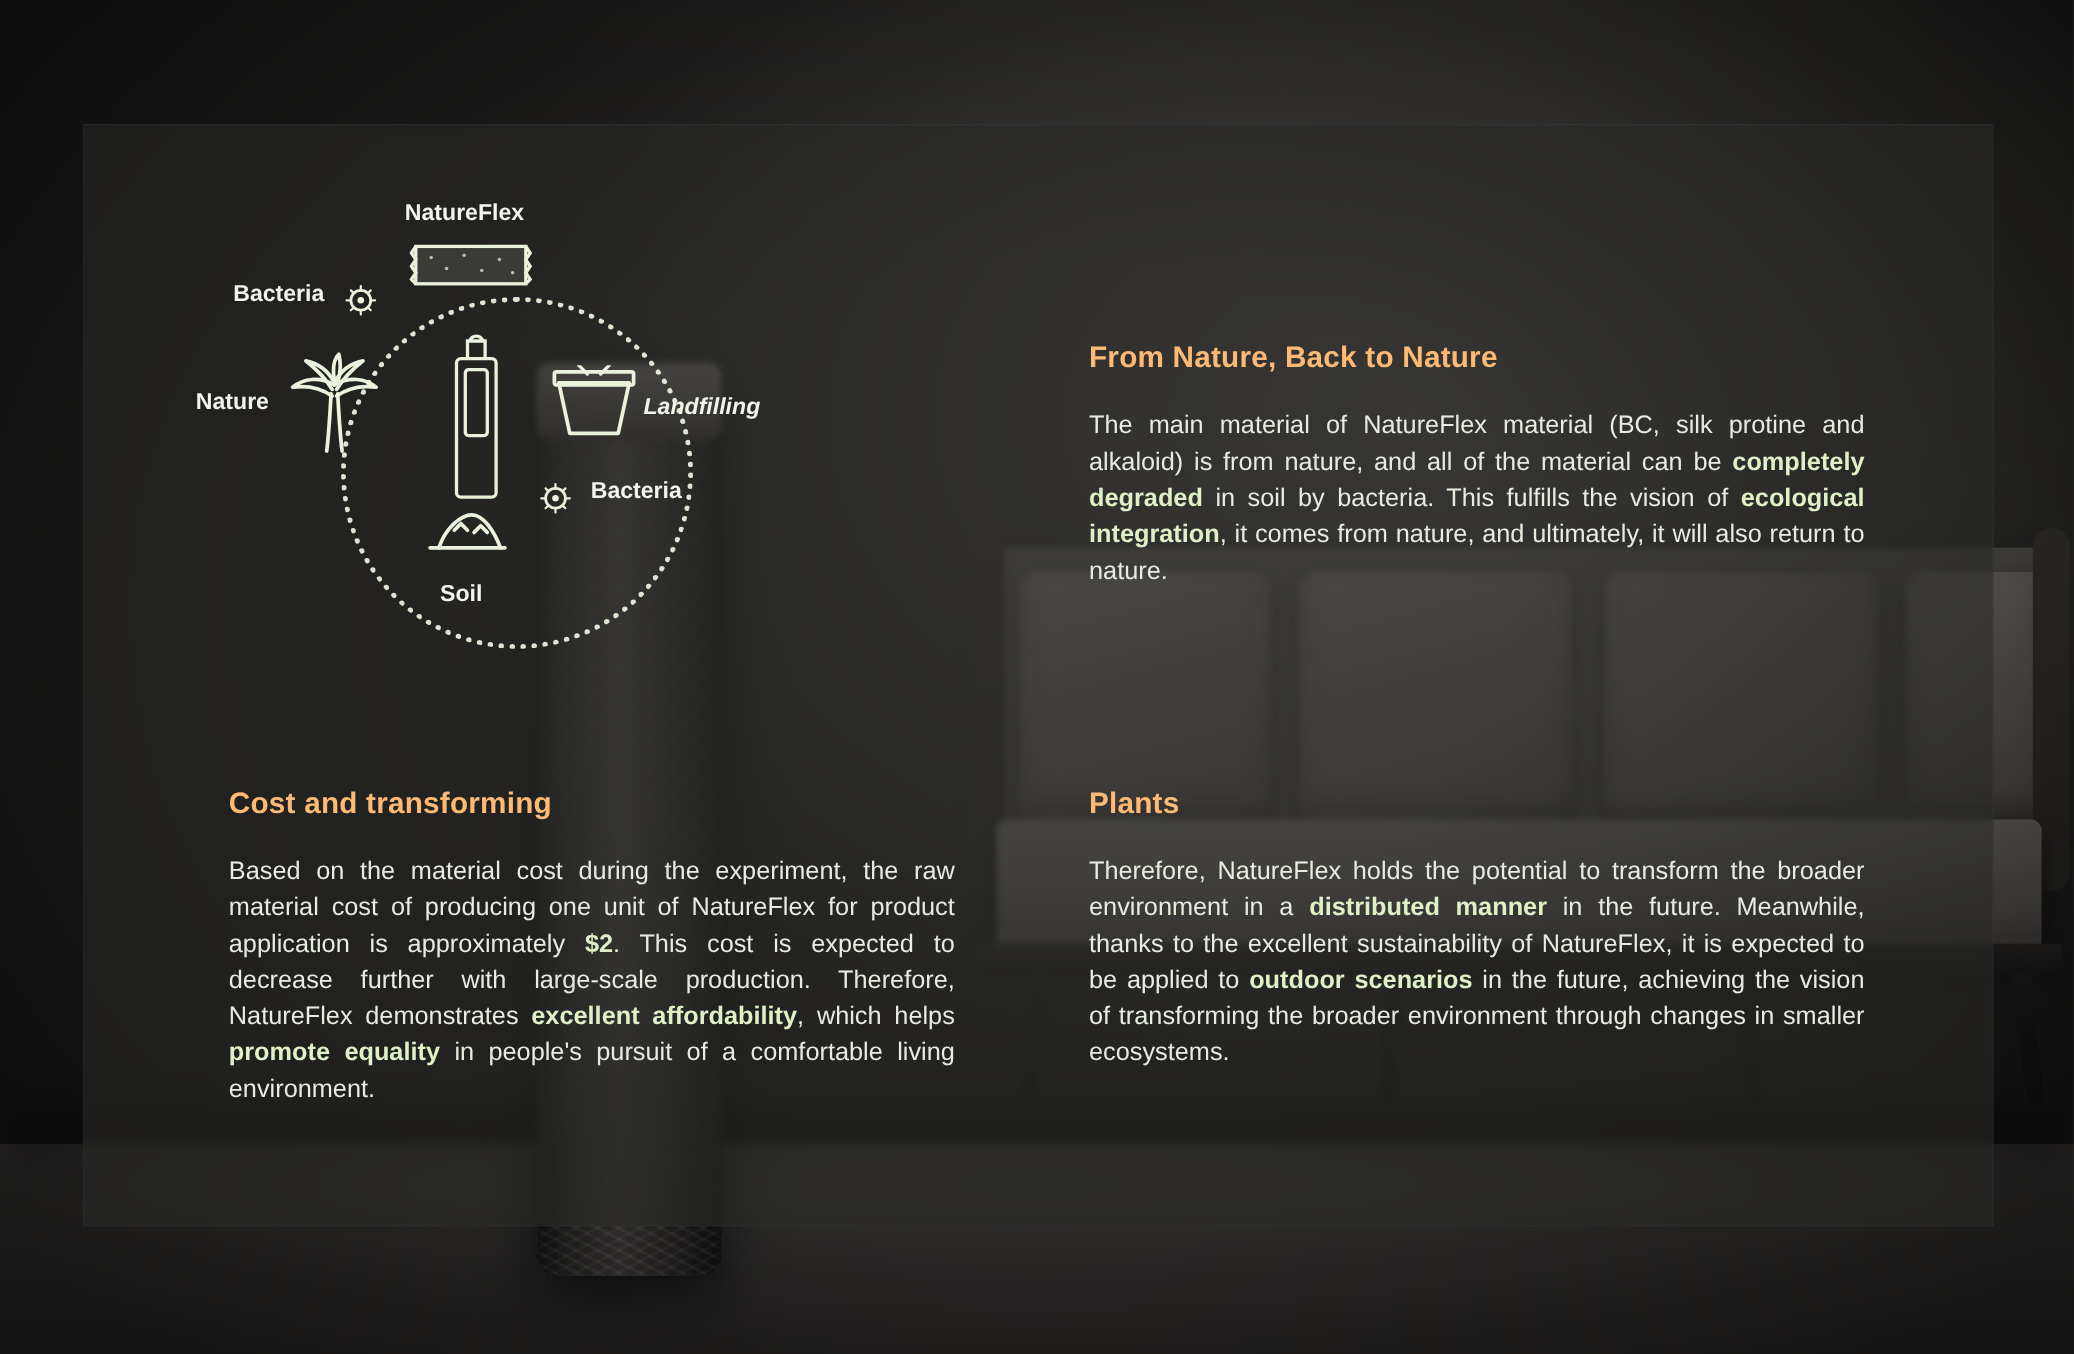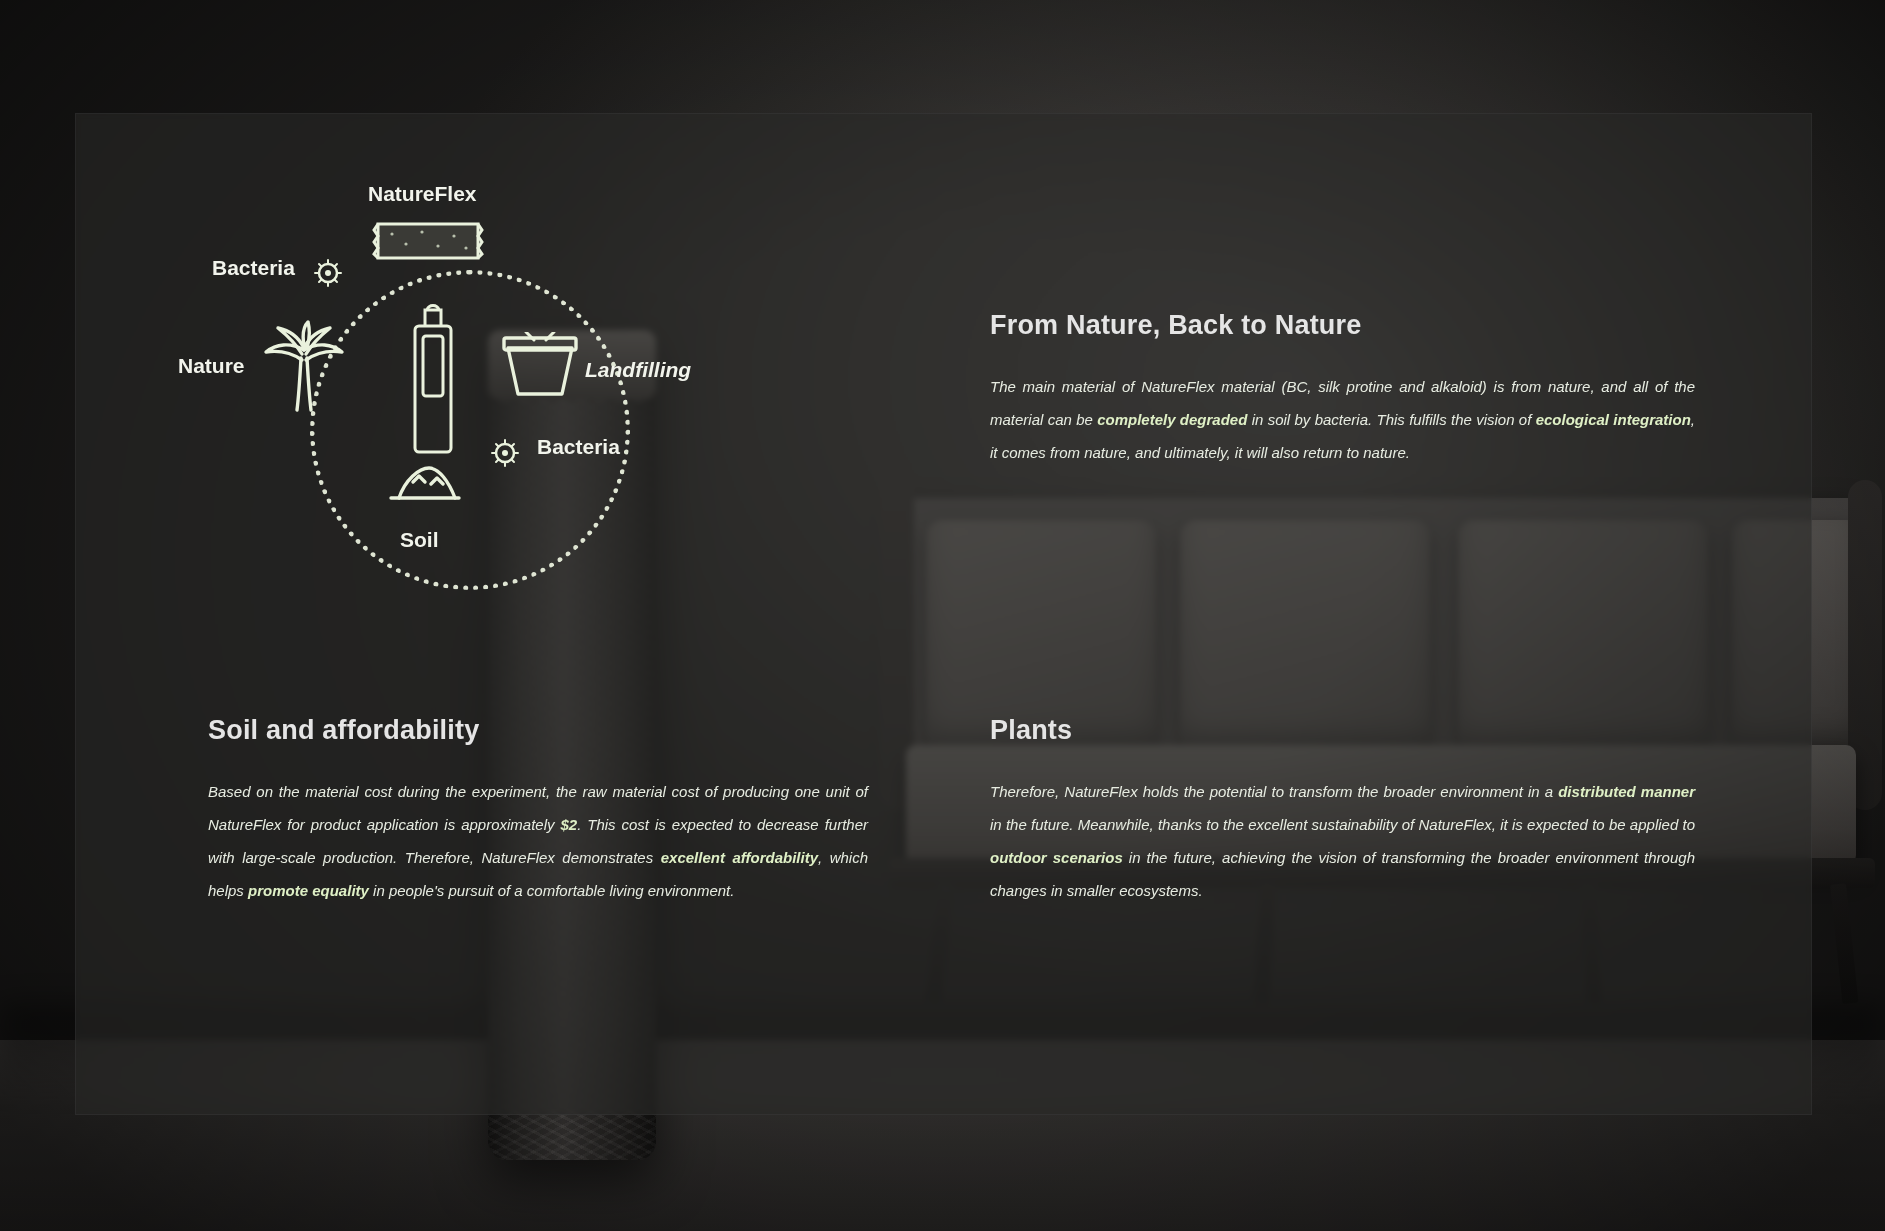--- a/index.html
+++ b/index.html
@@ -117,33 +117,32 @@
     position: absolute;
     left: 75px; top: 113px; width: 1735px; height: 1000px;
     background: rgba(42, 42, 40, 0.58);
     border: 1px solid rgba(255,255,255,0.045);
     backdrop-filter: blur(3px);
   }
 
   
   .heading {
     position: absolute;
-    color: #e5e5e5;
+    color: #fdba74;
     font-size: 27px;
     font-weight: bold;
     letter-spacing: .2px;
   }
   .body {
     position: absolute;
     color: #e7ece1;
-    font-size: 15px;
+    font-size: 23px;
     line-height: 33px;
     text-align: justify;
     text-justify: inter-word;
-    font-style: italic;
   }
   .body b { color: #dff0c6; font-weight: bold; }
 
   
   .diagram { position: absolute; left: 200px; top: 190px; width: 640px; height: 460px; }
   .dlabel {
     position: absolute;
     color: #f2f4ec;
     font-size: 21px;
     font-weight: bold;
@@ -303,17 +302,17 @@
         <path d="M20 26 L20 10 L36 10 L36 26"></path>
         <path d="M22 10 C24 4 32 4 34 10"></path>
       </g>
     </svg>
   </div>
 </div>
 
 <div class="heading col-right" style="top:310px;">From Nature, Back to Nature</div>
 <div class="body col-right" style="top:370px;">The main material of NatureFlex material (BC, silk protine and alkaloid)  is from nature, and all of the material can be <b>completely degraded</b> in soil by bacteria. This fulfills the vision of <b>ecological integration</b>, it comes from nature, and ultimately, it will also return to nature.</div>
 
-<div class="heading col-left" style="top:715px;">Soil and affordability</div>
+<div class="heading col-left" style="top:715px;">Cost and transforming</div>
 <div class="body col-left" style="top:775px;">Based on the material cost during the experiment, the raw material cost of producing one unit of NatureFlex for product application is approximately <b>$2</b>. This cost is expected to decrease further with large-scale production. Therefore, NatureFlex demonstrates <b>excellent affordability</b>, which helps <b>promote equality</b> in people's pursuit of a comfortable living environment.</div>
 
 <div class="heading col-right" style="top:715px;">Plants</div>
 <div class="body col-right" style="top:775px;">Therefore, NatureFlex holds the potential to transform the broader environment in a <b>distributed manner</b> in the future. Meanwhile, thanks to the excellent sustainability of NatureFlex, it is expected to be applied to <b>outdoor scenarios</b> in the future, achieving the vision of transforming the broader environment through changes in smaller ecosystems.</div>
 
 </body></html>

